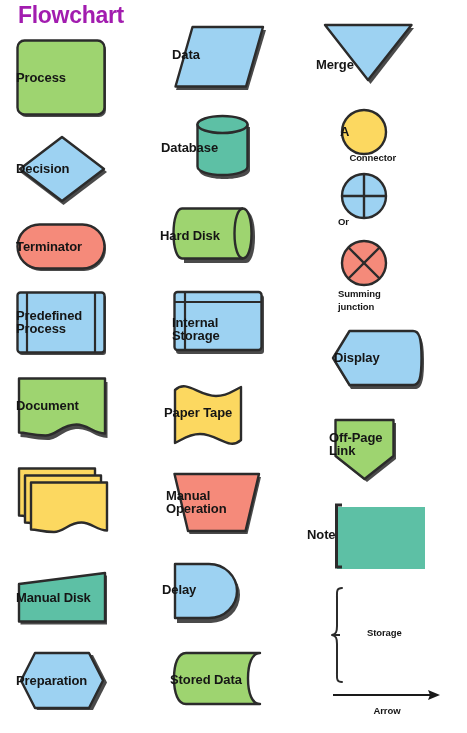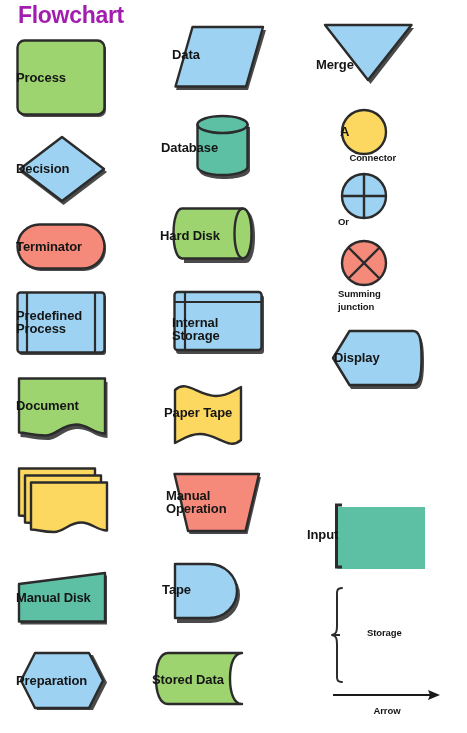--- a/index.html
+++ b/index.html
@@ -182,24 +182,24 @@
     </svg>
     <div class="shape-label" style="top:19px; left:-6px; width:96px; white-space:pre-line;">Manual
 Operation</div>
   </div>
 
   <div class="cell" style="left:172px; top:561px; width:96px; height:64px;">
     <svg width="96" height="64" viewBox="0 0 96 64">
       <path d="M5 6 h34 a29 28 0 0 1 0 56 h-34 Z" fill="#4a4a4a"></path>
       <path d="M3 3 h34 a28 27 0 0 1 0 54 h-34 Z" fill="#9dd2f2" stroke="#2b2b2b" stroke-width="2.4" stroke-linejoin="round"></path>
     </svg>
-    <div class="shape-label" style="top:23px; left:-10px; width:96px;">Tape</div>
-  </div>
-
-  <div class="cell" style="left:154px; top:650px; width:96px; height:64px;">
+    <div class="shape-label" style="top:23px; left:-10px; width:96px;">Delay</div>
+  </div>
+
+  <div class="cell" style="left:172px; top:650px; width:96px; height:64px;">
     <svg width="96" height="64" viewBox="0 0 96 64">
       <path d="M14 3 h74 c-8 0-12 11-12 25.5 s4 25.5 12 25.5 h-74 c-8 0-12-11-12-25.5 s4-25.5 12-25.5 Z" fill="#9ed470" stroke="#2b2b2b" stroke-width="2.4" stroke-linejoin="round"></path>
     </svg>
     <div class="shape-label" style="top:24px; left:-2px; width:96px;">Stored Data</div>
   </div>
 
   <div class="cell" style="left:322px; top:22px; width:98px; height:62px;">
     <svg width="98" height="62" viewBox="0 0 98 62">
       <path d="M5 6 H92 L48.5 62 Z" fill="#4a4a4a"></path>
       <path d="M3 3 H89.5 L46 58 Z" fill="#9dd2f2" stroke="#2b2b2b" stroke-width="2.4" stroke-linejoin="round"></path>
@@ -235,27 +235,35 @@
 junction</div>
 
   <div class="cell" style="left:330px; top:328px; width:100px; height:68px;">
     <svg width="100" height="68" viewBox="0 0 100 68">
       <path d="M21 6 H85 c6 0 9 6 9 27.5 s-3 27.5-9 27.5 H21 L4 33.5 Z" fill="#4a4a4a"></path>
       <path d="M19.5 3 H83 c6 0 8.5 6 8.5 27 s-2.5 27-8.5 27 H19.5 L3 30 Z" fill="#9dd2f2" stroke="#2b2b2b" stroke-width="2.4" stroke-linejoin="round"></path>
     </svg>
     <div class="shape-label" style="top:24px; left:4px; width:100px;">Display</div>
   </div>
 
+  <div class="cell" style="left:332px; top:415px; width:70px; height:68px;">
+    <svg width="70" height="68" viewBox="0 0 70 68">
+      <path d="M6 8 h58 v36 L35 67 L6 44 Z" fill="#4a4a4a"></path>
+      <path d="M3.5 5 h58 v36 L32.5 64 L3.5 41 Z" fill="#9ed470" stroke="#2b2b2b" stroke-width="2.4" stroke-linejoin="round"></path>
+    </svg>
+    <div class="shape-label" style="top:17px; left:-3px; width:70px; white-space:pre-line;">Off-Page
+Link</div>
+  </div>
 
   <div class="cell" style="left:333px; top:503px; width:100px; height:66px;">
     <svg width="100" height="66" viewBox="0 0 100 66">
       <rect x="4" y="4" width="88" height="62" fill="#5dc0a5"></rect>
       <path d="M9 2 H3.5 V64 H9" fill="none" stroke="#2b2b2b" stroke-width="3"></path>
     </svg>
-    <div class="shape-label" style="top:26px; left:-26px; width:100px;">Input</div>
+    <div class="shape-label" style="top:26px; left:-26px; width:100px;">Note</div>
   </div>
 
   <div class="cell" style="left:330px; top:586px; width:40px; height:100px;">
     <svg width="40" height="100" viewBox="0 0 40 100">
       <path d="M12 2 c-6 0 -5 4 -5 10 v28 c0 6 -1 8 -5 9 c4 1 5 3 5 9 v28 c0 6 -1 10 5 10" fill="none" stroke="#2b2b2b" stroke-width="2" stroke-linecap="round" stroke-linejoin="round"></path>
       <line x1="2" y1="49" x2="10" y2="49" stroke="#2b2b2b" stroke-width="2"></line>
     </svg>
   </div>
   <div class="caption" style="left:367px; top:627px;">Storage</div>
 

